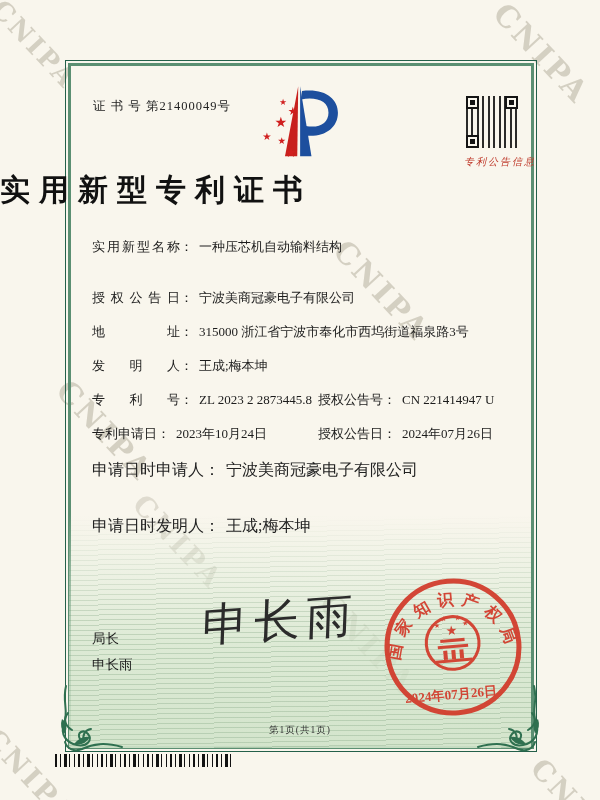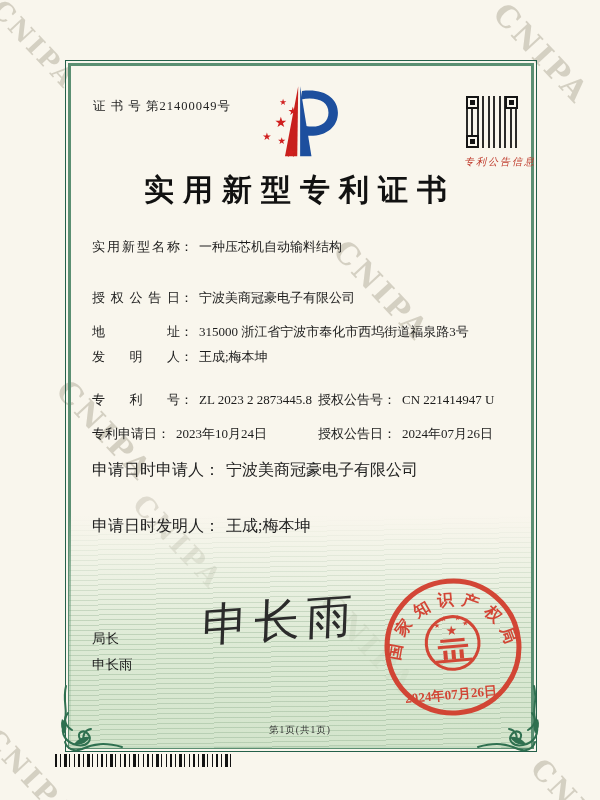--- a/index.html
+++ b/index.html
@@ -35,27 +35,27 @@
   .qr{position:relative; width:52px; height:52px; margin:0 auto;
     background:
       repeating-linear-gradient(90deg, rgba(20,20,20,0.9) 0 2px, transparent 2px 5px, rgba(20,20,20,0.9) 5px 7px, transparent 7px 11px),
       repeating-linear-gradient(0deg, #f9f6ed 0 2px, transparent 2px 5px, #f9f6ed 5px 6px, transparent 6px 10px);}
   .finder{position:absolute; width:13px; height:13px; border:2.5px solid #141414; background:#f9f6ed; box-sizing:border-box;}
   .finder::after{content:""; position:absolute; inset:2px; background:#141414;}
   .f-tl{left:0; top:0;} .f-tr{right:0; top:0;} .f-bl{left:0; bottom:0;}
   .qr-caption{margin-top:7px; text-align:center; font-size:10px; color:#bf3a2b;
     letter-spacing:2px; white-space:nowrap; font-style:italic;}
   
-  .title{position:absolute; left:0; top:170px; width:100%; text-align:center;
+  .title{position:absolute; left:0; top:170px; width:100%; 
     font-size:30px; font-weight:bold; letter-spacing:9px; color:#111;}
   
   .row{position:absolute; left:92px; font-size:13px; white-space:nowrap;}
   .lbl{display:inline-block; width:88px; text-align:justify; text-align-last:justify; vertical-align:bottom;}
   .colon{display:inline-block; margin-right:6px;}
-  .r-name{top:238px;} .r-patentee{top:289px;} .r-address{top:323px;} .r-inventor{top:348px;}
+  .r-name{top:238px;} .r-patentee{top:289px;} .r-address{top:323px;} .r-inventor{top:357px;}
   .r-patno{top:391px;} .r-appdate{top:425px;}
   .col2{position:absolute; left:318px; font-size:13px; white-space:nowrap;}
   .c-grantno{top:391px;} .c-grantdate{top:425px;}
   .row-sm{position:absolute; left:92px; font-size:16px; white-space:nowrap; color:#222;}
   .r-sm1{top:460px;} .r-sm2{top:516px;}
   
   .decl{position:absolute; left:86px; width:440px; font-size:11.5px; letter-spacing:0.4px;
     color:#232323; white-space:nowrap;}
   .d1{top:537px; padding-left:24px;} .d2{top:563px;}
   

